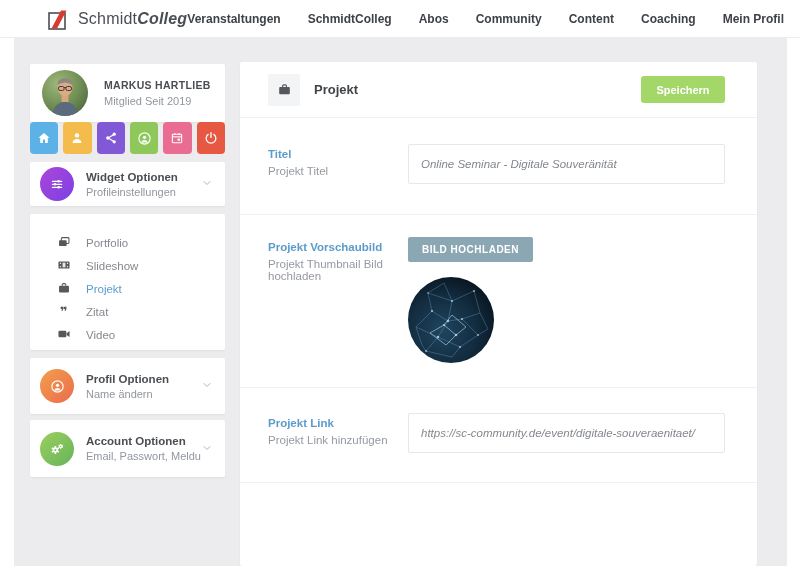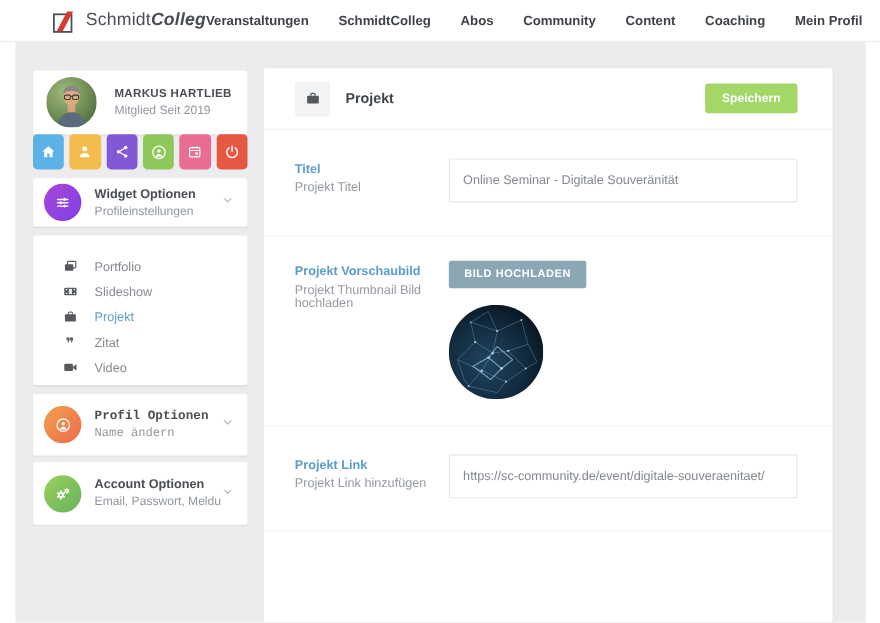--- a/index.html
+++ b/index.html
@@ -39,21 +39,21 @@
   .opt-card { height:44px; display:flex; align-items:center; padding:0 10px; margin-bottom:8px; cursor:pointer; }
   .opt-circle { width:34px; height:34px; border-radius:50%; display:flex; align-items:center; justify-content:center;
     color:#fff; flex-shrink:0; }
   .circle-widget { background:linear-gradient(135deg,#ab47d8,#7c3fe4); }
   .circle-profil { background:linear-gradient(135deg,#f2a04c,#ec6b4c); }
   .circle-account { background:linear-gradient(135deg,#9ccf5d,#66b45c); }
   .opt-meta { margin-left:12px; flex:1; min-width:0; }
   .opt-title { font-size:11.5px; font-weight:700; color:#4a4e53; }
   .opt-sub { font-size:11px; color:#91979e; margin-top:3px; white-space:nowrap; overflow:hidden; }
   .opt-chevron { color:#b0b4b9; flex-shrink:0; margin-right:2px; }
-  .opt-card.tall { height:56px;font-family:Liberation Mono, monospace; }
+  .opt-card.tall { height:56px; }
   .opt-card.tall2 { height:57px; margin-bottom:0; }
   .opt-card.profil { margin-top:0; margin-bottom:6px; }
 
   .menu-card { padding:12px 0 9px 0; margin-bottom:8px; }
   .menu-item { height:23px; display:flex; align-items:flex-end; padding-left:25px; cursor:pointer; }
   .menu-icon { width:17px; display:flex; justify-content:center; color:#55585c; }
   .menu-label { margin-left:14px; font-size:11.5px; color:#85898f; }
   .menu-item.active .menu-label { color:#5b9ccb; }
   .quote-glyph { font-size:13px; font-weight:700; color:#55585c; line-height:1; }
 
@@ -73,21 +73,21 @@
   .f-label { font-size:11.5px; font-weight:700; color:#5b9ccb; }
   .f-help { font-size:11.5px; color:#959aa1; margin-top:5px; }
   .field-col { flex:1; position:relative; }
 
   .select-box { height:30px; background:#f5f6f8; border-radius:2px; display:flex; align-items:center;
     padding:0 12px; cursor:pointer; }
   .select-value { flex:1; font-size:11.5px; color:#53575c; }
   .select-box .chev { color:#8f959b; }
 
   .text-input { width:100%; height:40px; border:1px solid #e5e8eb; border-radius:2px; background:#fff;
-    padding:0 12px; font-size:11.5px; color:#83888e; font-family:inherit; outline:none; }
+    padding:0 12px; font-size:11.5px; color:#83888e; font-family:inherit; outline:none;font-style:italic; }
 
   .upload-btn { height:25px; padding:0 14px; background:#8ca7b4; border:none; border-radius:2px;
     color:#fff; font-size:10px; font-weight:700; letter-spacing:.5px; cursor:pointer; font-family:inherit; }
   .thumb-circle { width:86px; height:86px; border-radius:50%; overflow:hidden; margin-top:15px; }
 
   .row-typ { padding-top:22px; padding-bottom:25px; }
   .row-titel { padding-top:26px; padding-bottom:30px; }
   .row-thumb { padding-top:22px; padding-bottom:24px; }
   .row-link { padding-top:25px; padding-bottom:29px; }
 </style>

